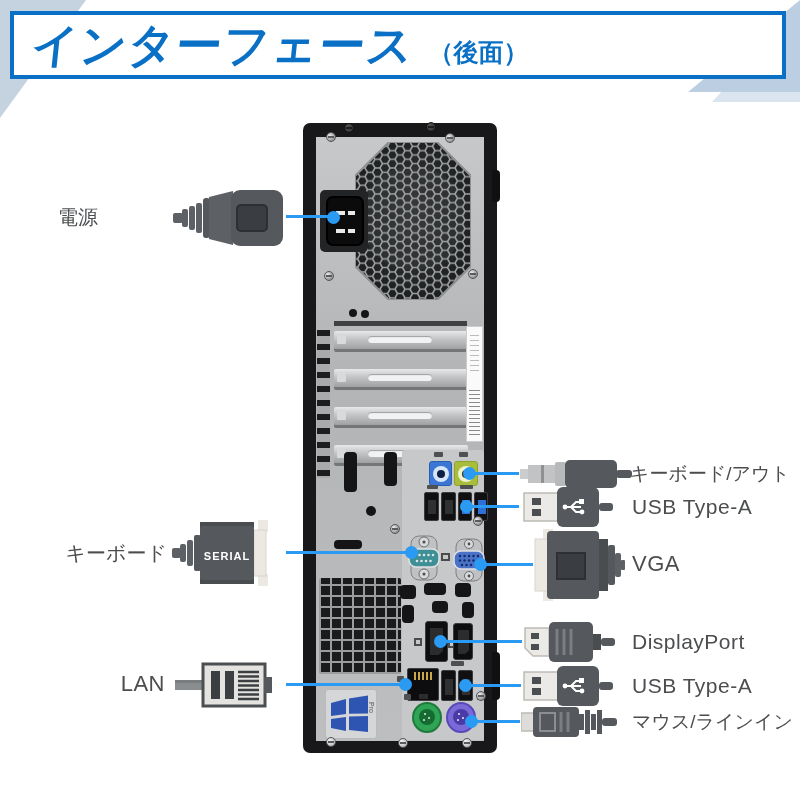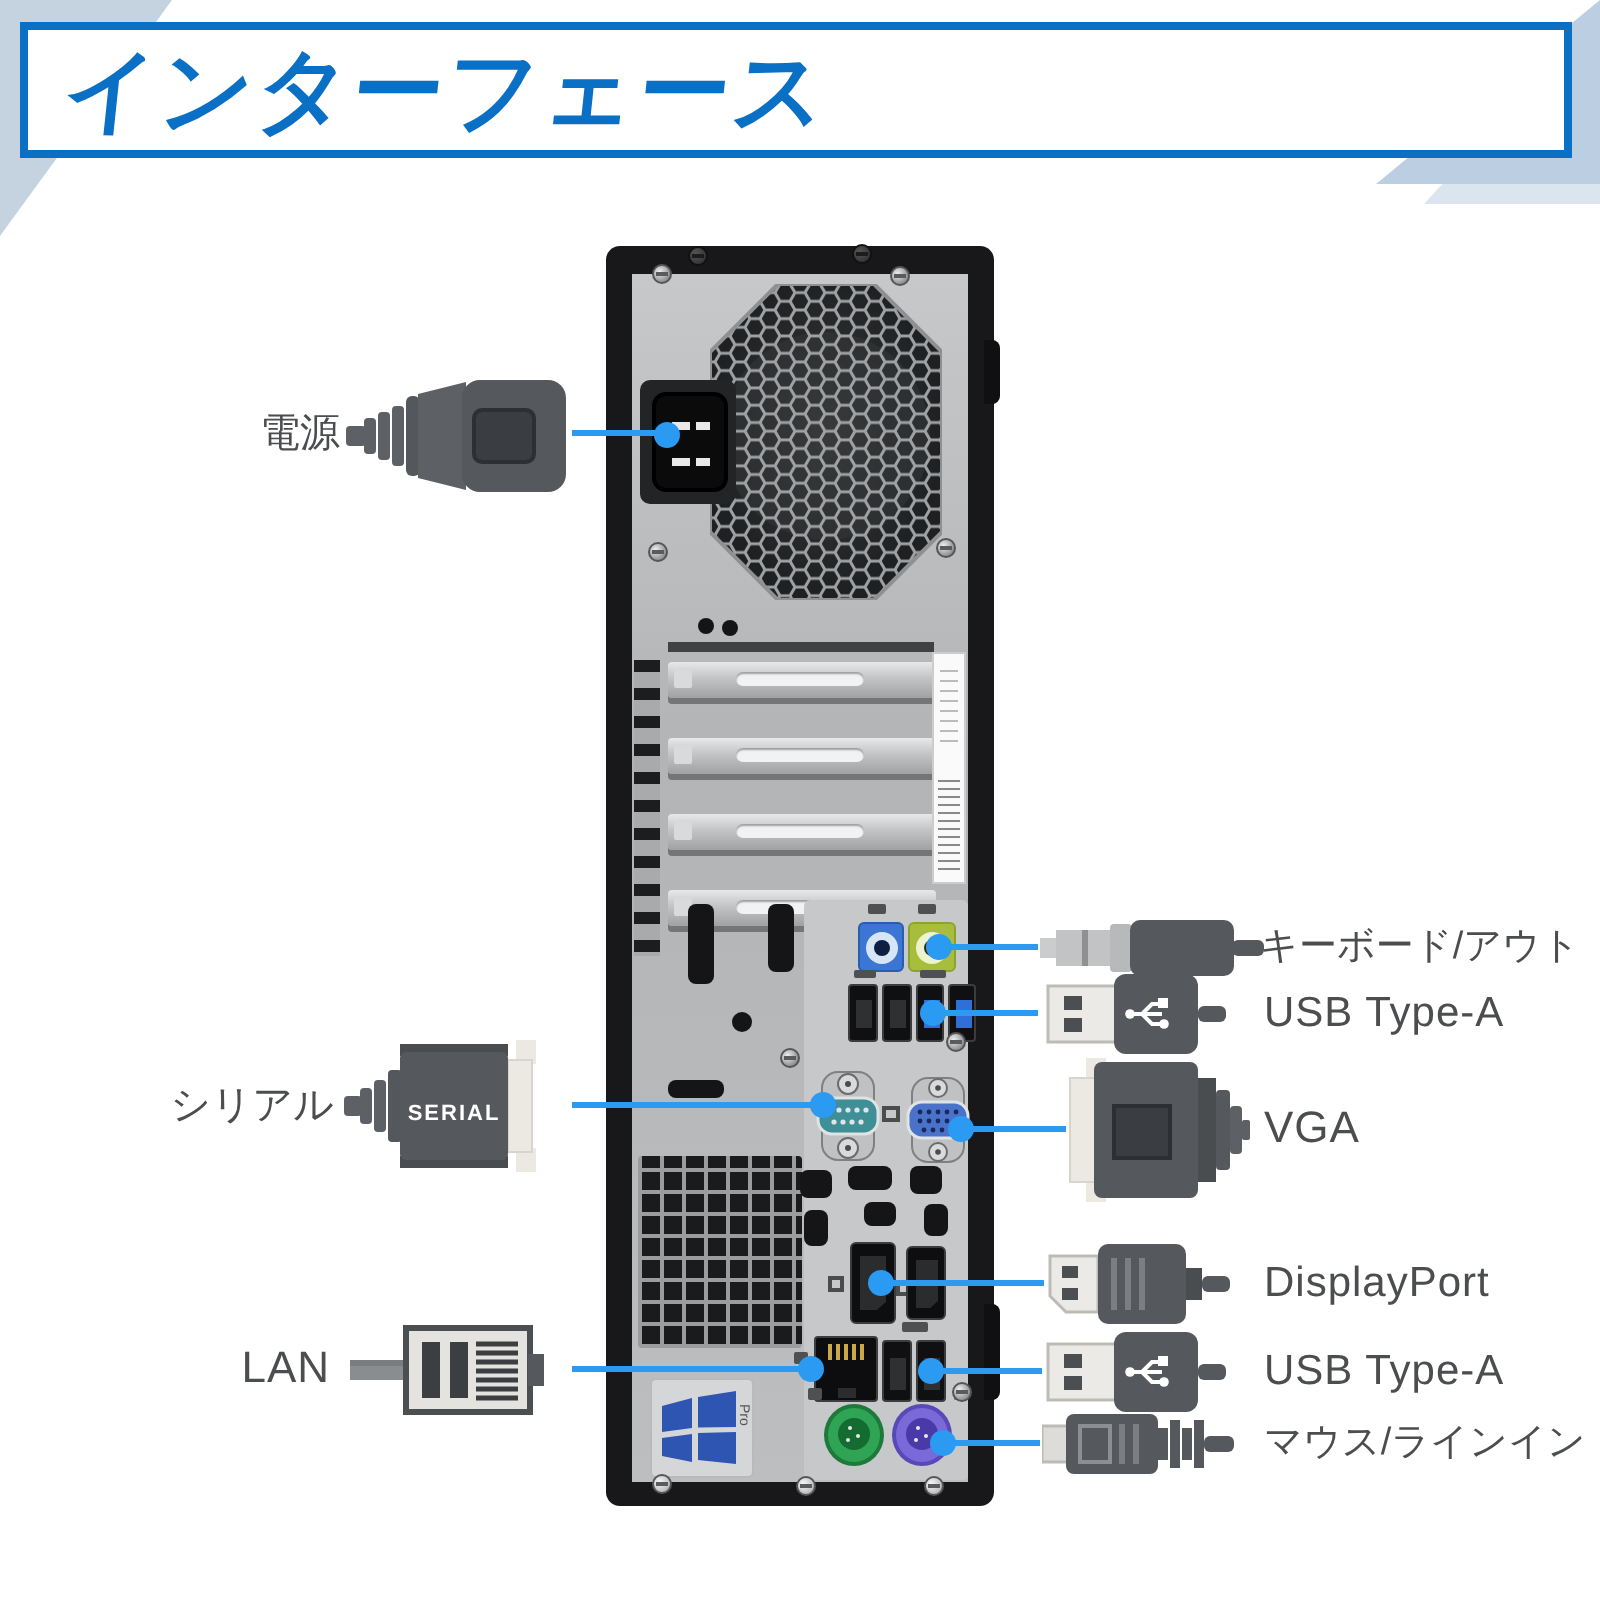--- a/index.html
+++ b/index.html
@@ -94,20 +94,21 @@
 <body>
 
 <div id="canvas">
 
   <div class="tri" id="tri-tl"></div>
   <div class="tri" id="tri-tr-light"></div>
   <div class="tri" id="tri-tr-dark"></div>
 
   <div id="header-box">
     <span id="page-title">インターフェース</span>
+    <span id="page-subtitle">（後面）</span>
   </div>
 
   <div>
     <div class="abs" id="chassis-frame"></div>
     <div class="abs" id="chassis-panel"></div>
     <div class="abs locktab" style="left:492px;top:170px;width:8px;height:32px;"></div>
     <div class="abs locktab" style="left:492px;top:652px;width:8px;height:48px;"></div>
 
     <svg class="abs" style="left:355px;top:142px;" width="116" height="158">
       <defs>
@@ -310,21 +311,21 @@
     <div class="screw" style="left:324px;top:271px;"></div>
     <div class="screw" style="left:468px;top:269px;"></div>
     <div class="screw" style="left:390px;top:524px;"></div>
     <div class="screw" style="left:473px;top:516px;"></div>
     <div class="screw" style="left:476px;top:691px;"></div>
     <div class="screw light" style="left:326px;top:737px;"></div>
     <div class="screw light" style="left:398px;top:738px;"></div>
     <div class="screw light" style="left:462px;top:738px;"></div>
   </div>
 
-  <div class="co-label jp" style="left:58px;top:205px;width:112px;text-align:right;font-size:20px;">電源</div>
+  <div class="co-label jp" style="left:58px;top:205px;width:112px;font-size:20px;">電源</div>
   <svg class="icon" style="left:173px;top:188px;" width="110" height="60">
     <rect x="0" y="25" width="10" height="10" rx="2" fill="#5d6064"></rect>
     <rect x="9" y="21" width="6" height="18" rx="2" fill="#5d6064"></rect>
     <rect x="16" y="18" width="6" height="24" rx="2" fill="#5d6064"></rect>
     <rect x="23" y="15" width="6" height="30" rx="2" fill="#5d6064"></rect>
     <rect x="30" y="10" width="7" height="40" rx="3" fill="#54575b"></rect>
     <polygon points="36,9 60,3 60,57 36,51" fill="#5d6064"></polygon>
     <rect x="58" y="2" width="52" height="56" rx="9" fill="#55585c"></rect>
     <rect x="64" y="17" width="30" height="26" rx="4" fill="#3a3d41" stroke="#2c2f33" stroke-width="2"></rect>
   </svg>
@@ -352,21 +353,21 @@
     <rect x="9" y="22" width="9" height="7" fill="#4c4f52"></rect>
     <rect x="34" y="0" width="42" height="40" rx="6" fill="#55585c"></rect>
     <circle cx="42" cy="20" r="2.4" fill="#fff"></circle>
     <path d="M42 20 h16 M48 20 l5 -5 h5 M48 20 l5 5 h5" stroke="#fff" stroke-width="2" fill="none"></path>
     <rect x="56" y="12" width="5" height="5" fill="#fff"></rect>
     <circle cx="59" cy="25" r="2.4" fill="#fff"></circle>
     <rect x="76" y="16" width="14" height="8" rx="3" fill="#55585c"></rect>
   </svg>
   <div class="co-label lat" style="left:632px;top:494px;">USB Type-A</div>
 
-  <div class="co-label jp" style="left:53px;top:541px;width:114px;text-align:right;font-size:20px;">シリアル</div>
+  <div class="co-label jp" style="left:53px;top:541px;width:114px;text-align:right;font-size:20px;">キーボード</div>
   <svg class="icon" style="left:172px;top:518px;" width="100" height="70">
     <rect x="0" y="30" width="9" height="10" rx="2" fill="#5d6064"></rect>
     <rect x="8" y="26" width="6" height="18" rx="2" fill="#5d6064"></rect>
     <rect x="15" y="22" width="6" height="26" rx="2" fill="#5d6064"></rect>
     <rect x="22" y="17" width="7" height="36" rx="2" fill="#54575b"></rect>
     <rect x="86" y="2" width="10" height="12" fill="#ece9e3"></rect>
     <rect x="86" y="56" width="10" height="12" fill="#ece9e3"></rect>
     <rect x="82" y="12" width="12" height="46" fill="#ece9e3" stroke="#d8d5cf"></rect>
     <rect x="28" y="4" width="54" height="6" fill="#4a4d50"></rect>
     <rect x="28" y="60" width="54" height="6" fill="#4a4d50"></rect>

